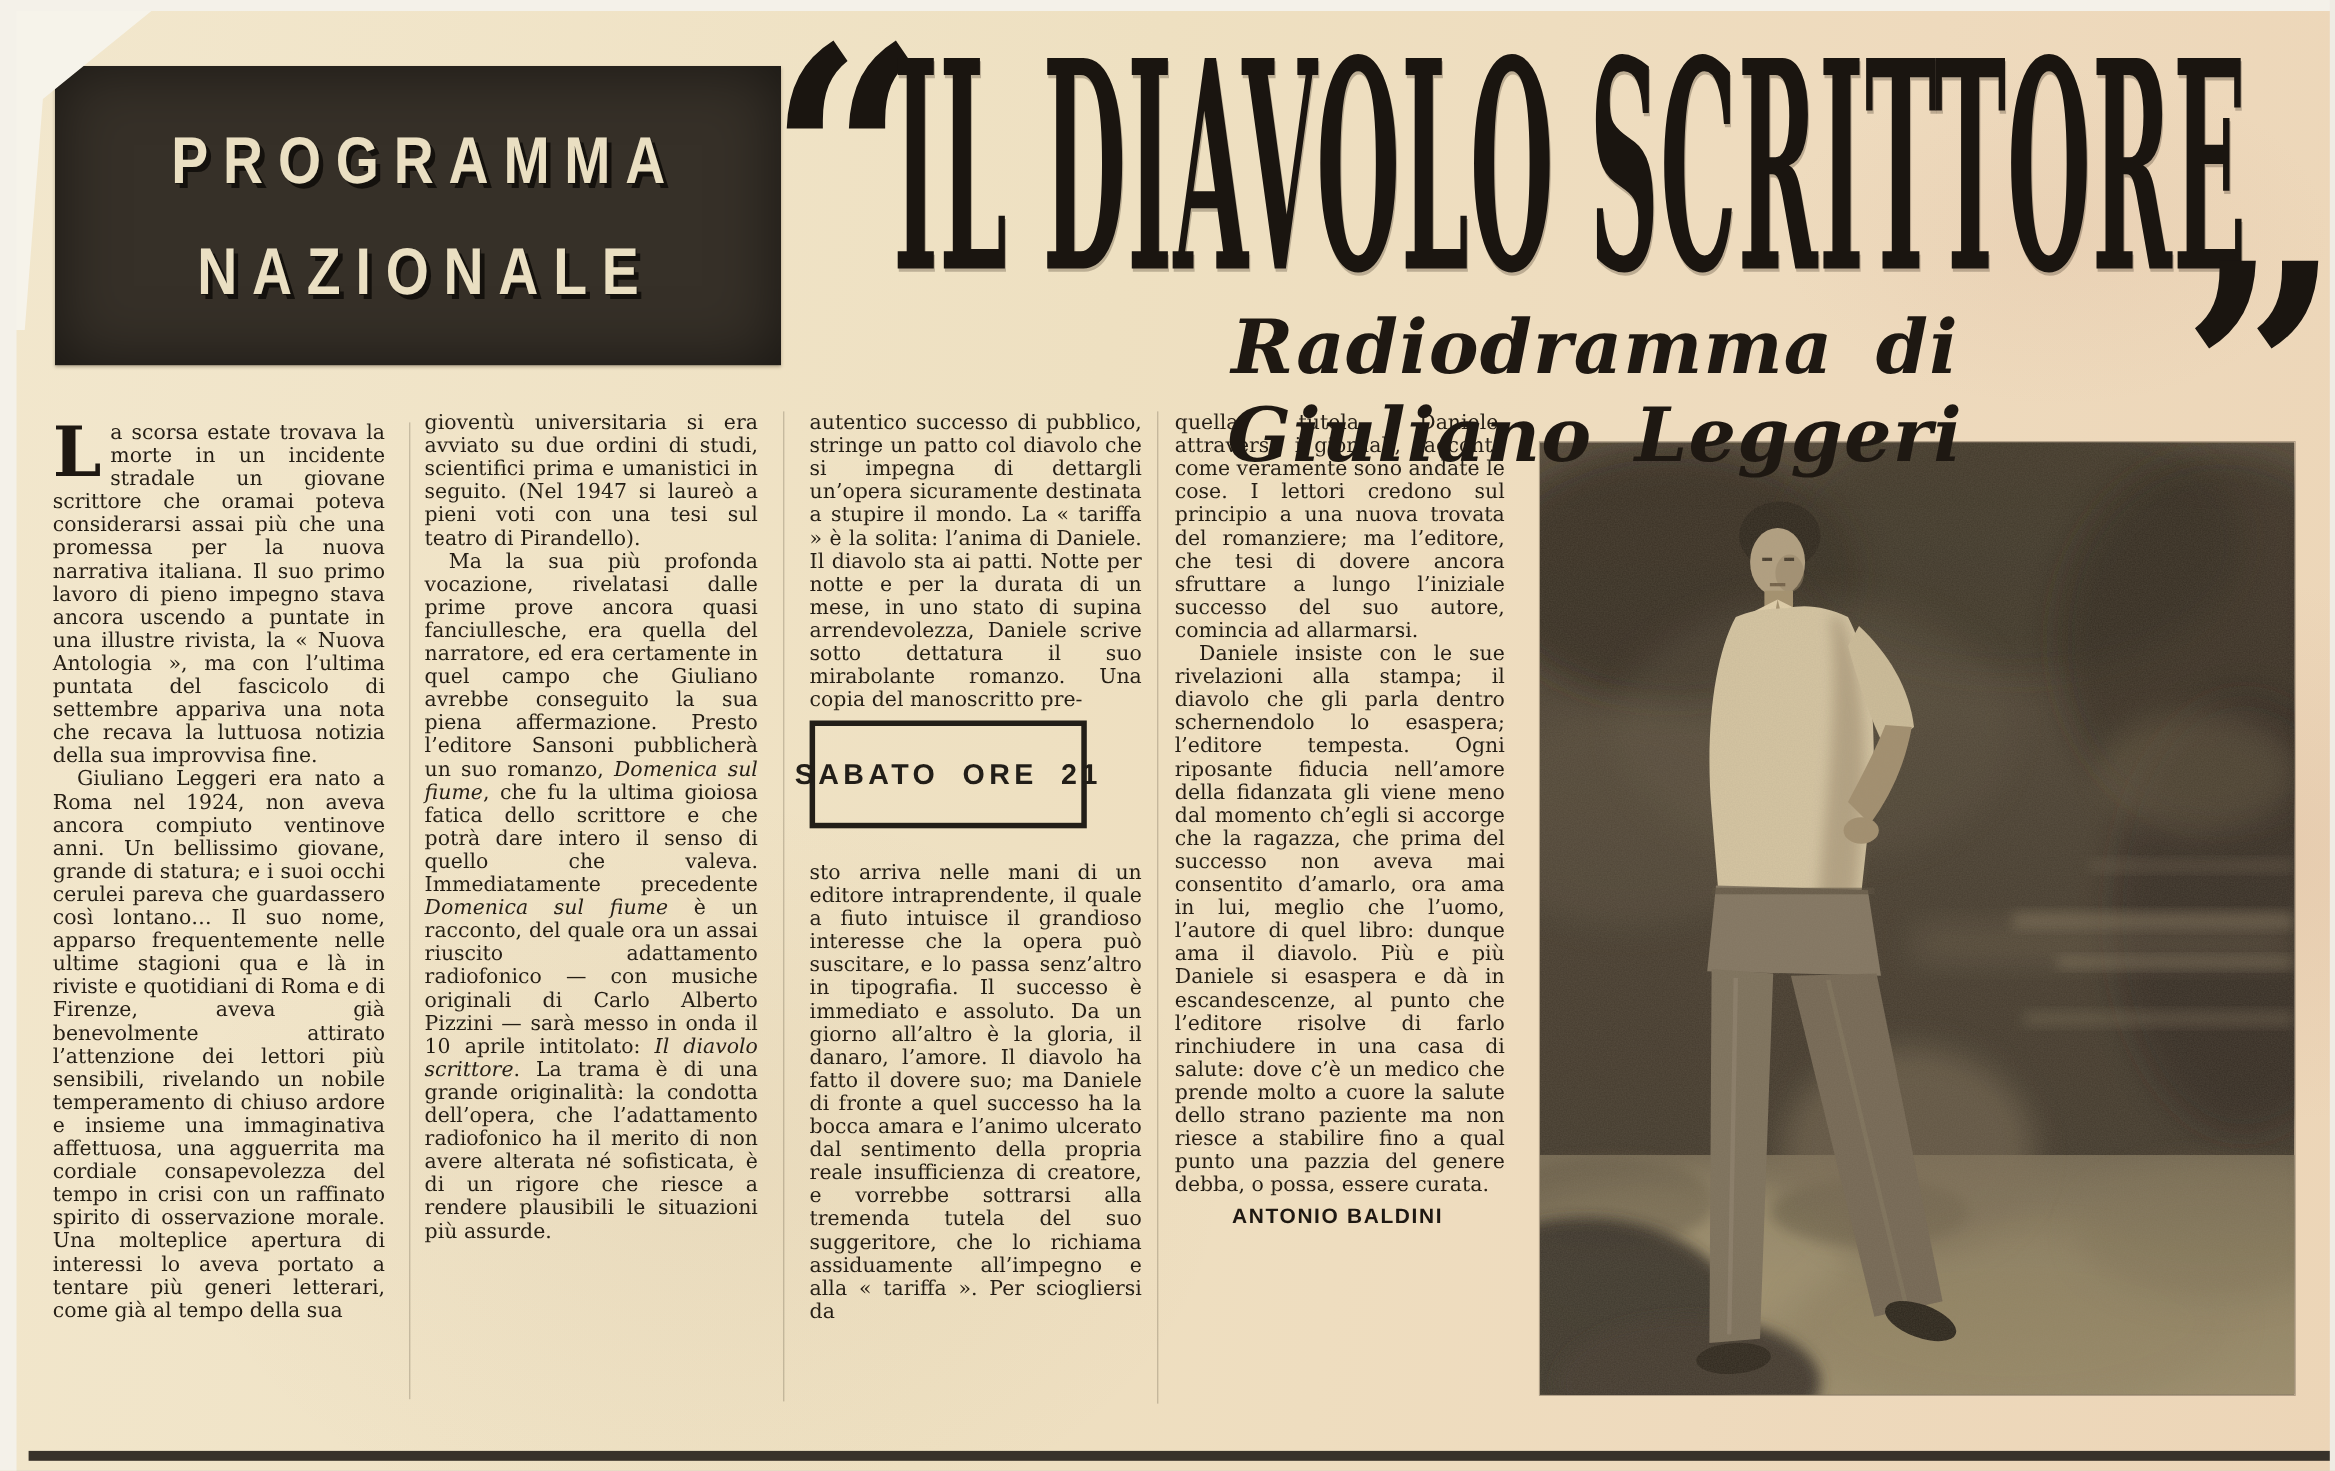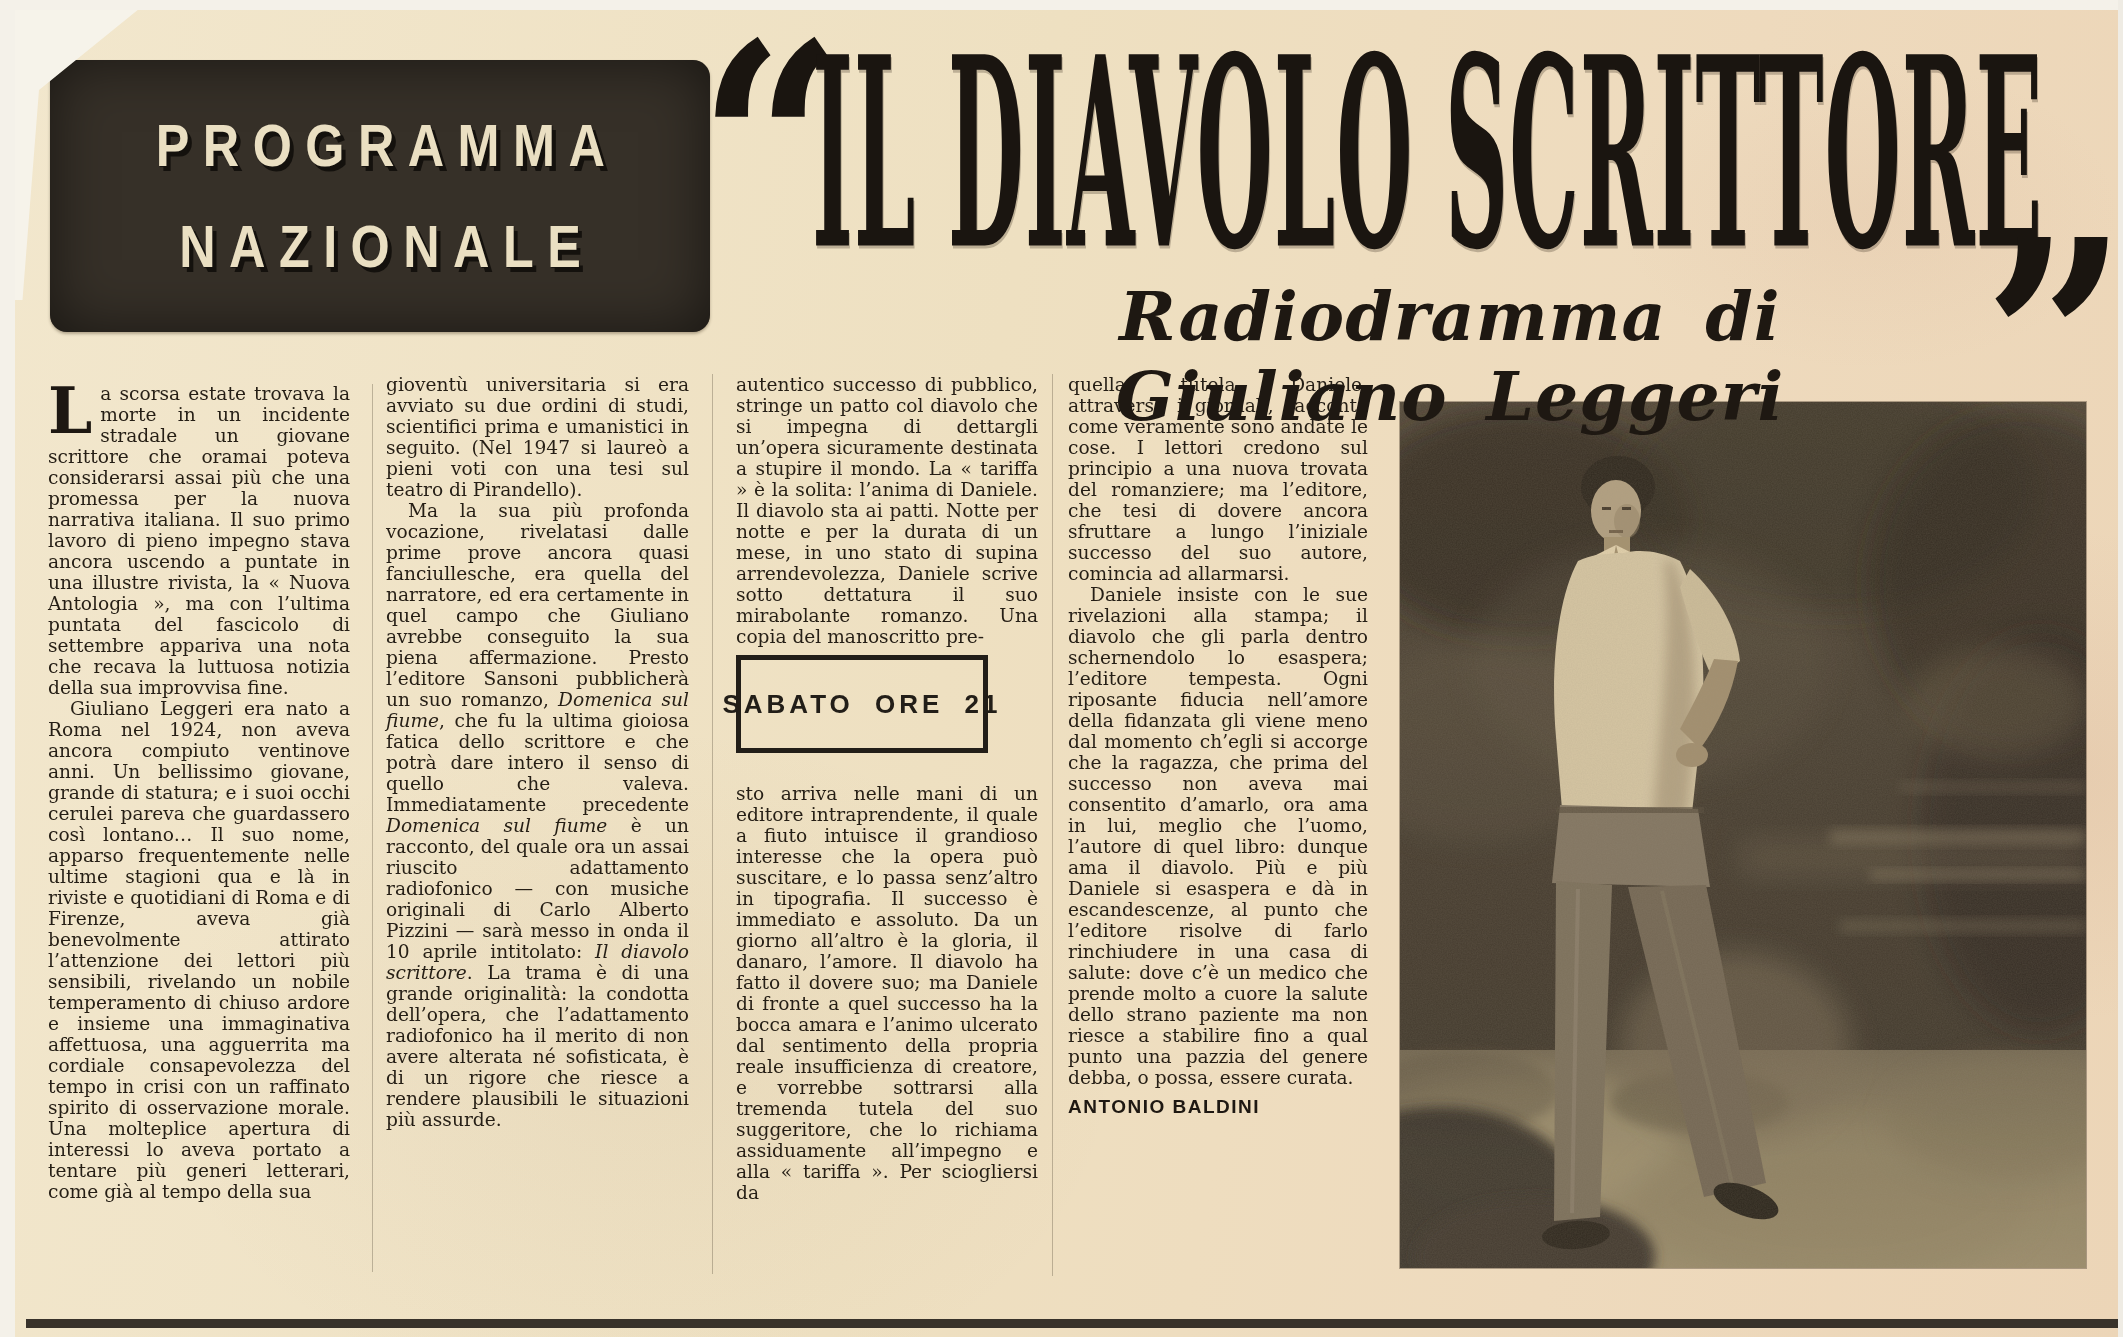--- a/index.html
+++ b/index.html
@@ -17,21 +17,21 @@
   .corner-tear{position:absolute;left:0;top:0;width:150px;height:300px;background:#f6f3ea;
     clip-path:polygon(0 0,100% 0,26% 30%,15% 100%,0 100%);z-index:49;}
   .bottom-bar{position:absolute;left:26px;top:1319px;width:2097px;height:9px;background:#38322a;z-index:40;}
   
   .masthead{position:absolute;left:50px;top:60px;width:660px;height:272px;
     background:
       repeating-linear-gradient(180deg, rgba(232,221,196,0.22) 0 1px, rgba(0,0,0,0) 1px 3px),
       repeating-linear-gradient(180deg, #524c42 0 2px, #282era 0, #2a2620 2px 4px);
     background-color:#363028;
     box-shadow:inset 0 0 60px rgba(0,0,0,0.55), 0 2px 3px rgba(60,45,25,0.35);
-    display:flex;flex-direction:column;align-items:center;justify-content:center;gap:32px;z-index:2;border-radius:17px;}
+    display:flex;flex-direction:column;align-items:center;justify-content:center;gap:32px;z-index:2;}
   .masthead .mline{font-family:"Liberation Sans",sans-serif;font-weight:bold;font-size:60px;
     letter-spacing:16px;padding-left:16px;color:#eadfc2;display:inline-block;transform:scaleX(0.84);
     text-shadow:5px 5px 0 #14110d, 1px 1px 1px rgba(0,0,0,0.6);white-space:nowrap;}
   
   .title-wrap{position:absolute;left:0;top:0;z-index:3;}
   .title-main{position:absolute;left:812px;top:22px;line-height:1;white-space:nowrap;
     font-family:"DejaVu Serif",serif;font-weight:bold;font-size:175px;letter-spacing:2px;color:#1a1510;
     transform:scale(0.50,1.50);transform-origin:0 0;text-shadow:2px 2px 0 rgba(40,28,16,0.25);}
   .quote{position:absolute;line-height:1;font-family:"DejaVu Serif",serif;font-weight:bold;
     font-size:250px;color:#1a1510;}
@@ -45,21 +45,21 @@
   .col p{margin:0;}
   .col p.indent{text-indent:22px;}
   .col em{font-style:italic;}
   .dropcap{float:left;font-size:63px;line-height:50px;font-weight:bold;padding:3px 8px 0 0;color:#1e1812;}
   .vrule{position:absolute;width:1px;background:rgba(70,58,44,0.30);z-index:1;}
   
   .sabato-box{box-sizing:border-box;width:252px;height:98px;margin:8px 0 30px 0;
     border:5px solid #221e18;display:flex;align-items:center;justify-content:center;
     font-family:"Liberation Sans",sans-serif;font-weight:bold;font-size:26px;
     letter-spacing:4px;word-spacing:10px;color:#221e18;white-space:nowrap;}
-  .byline{margin-top:8px;text-align:left;padding-right:4px;font-family:"Liberation Sans",sans-serif;
+  .byline{margin-top:8px;text-align:center;padding-right:4px;font-family:"Liberation Sans",sans-serif;
     font-weight:bold;font-size:19px;letter-spacing:1.5px;color:#1e1812;}
   
   .photo{position:absolute;left:1400px;top:402px;width:686px;height:866px;z-index:2;
     box-shadow:0 0 0 1px rgba(45,35,22,0.35);}
   .photo svg{display:block;width:100%;height:100%;}
   .photo-caption{position:absolute;left:1400px;top:1278px;width:686px;text-align:center;
     font-family:"DejaVu Serif",serif;font-size:21px;letter-spacing:2px;word-spacing:8px;color:#2b241c;z-index:2;}
 </style>
 </head>
 <body>

